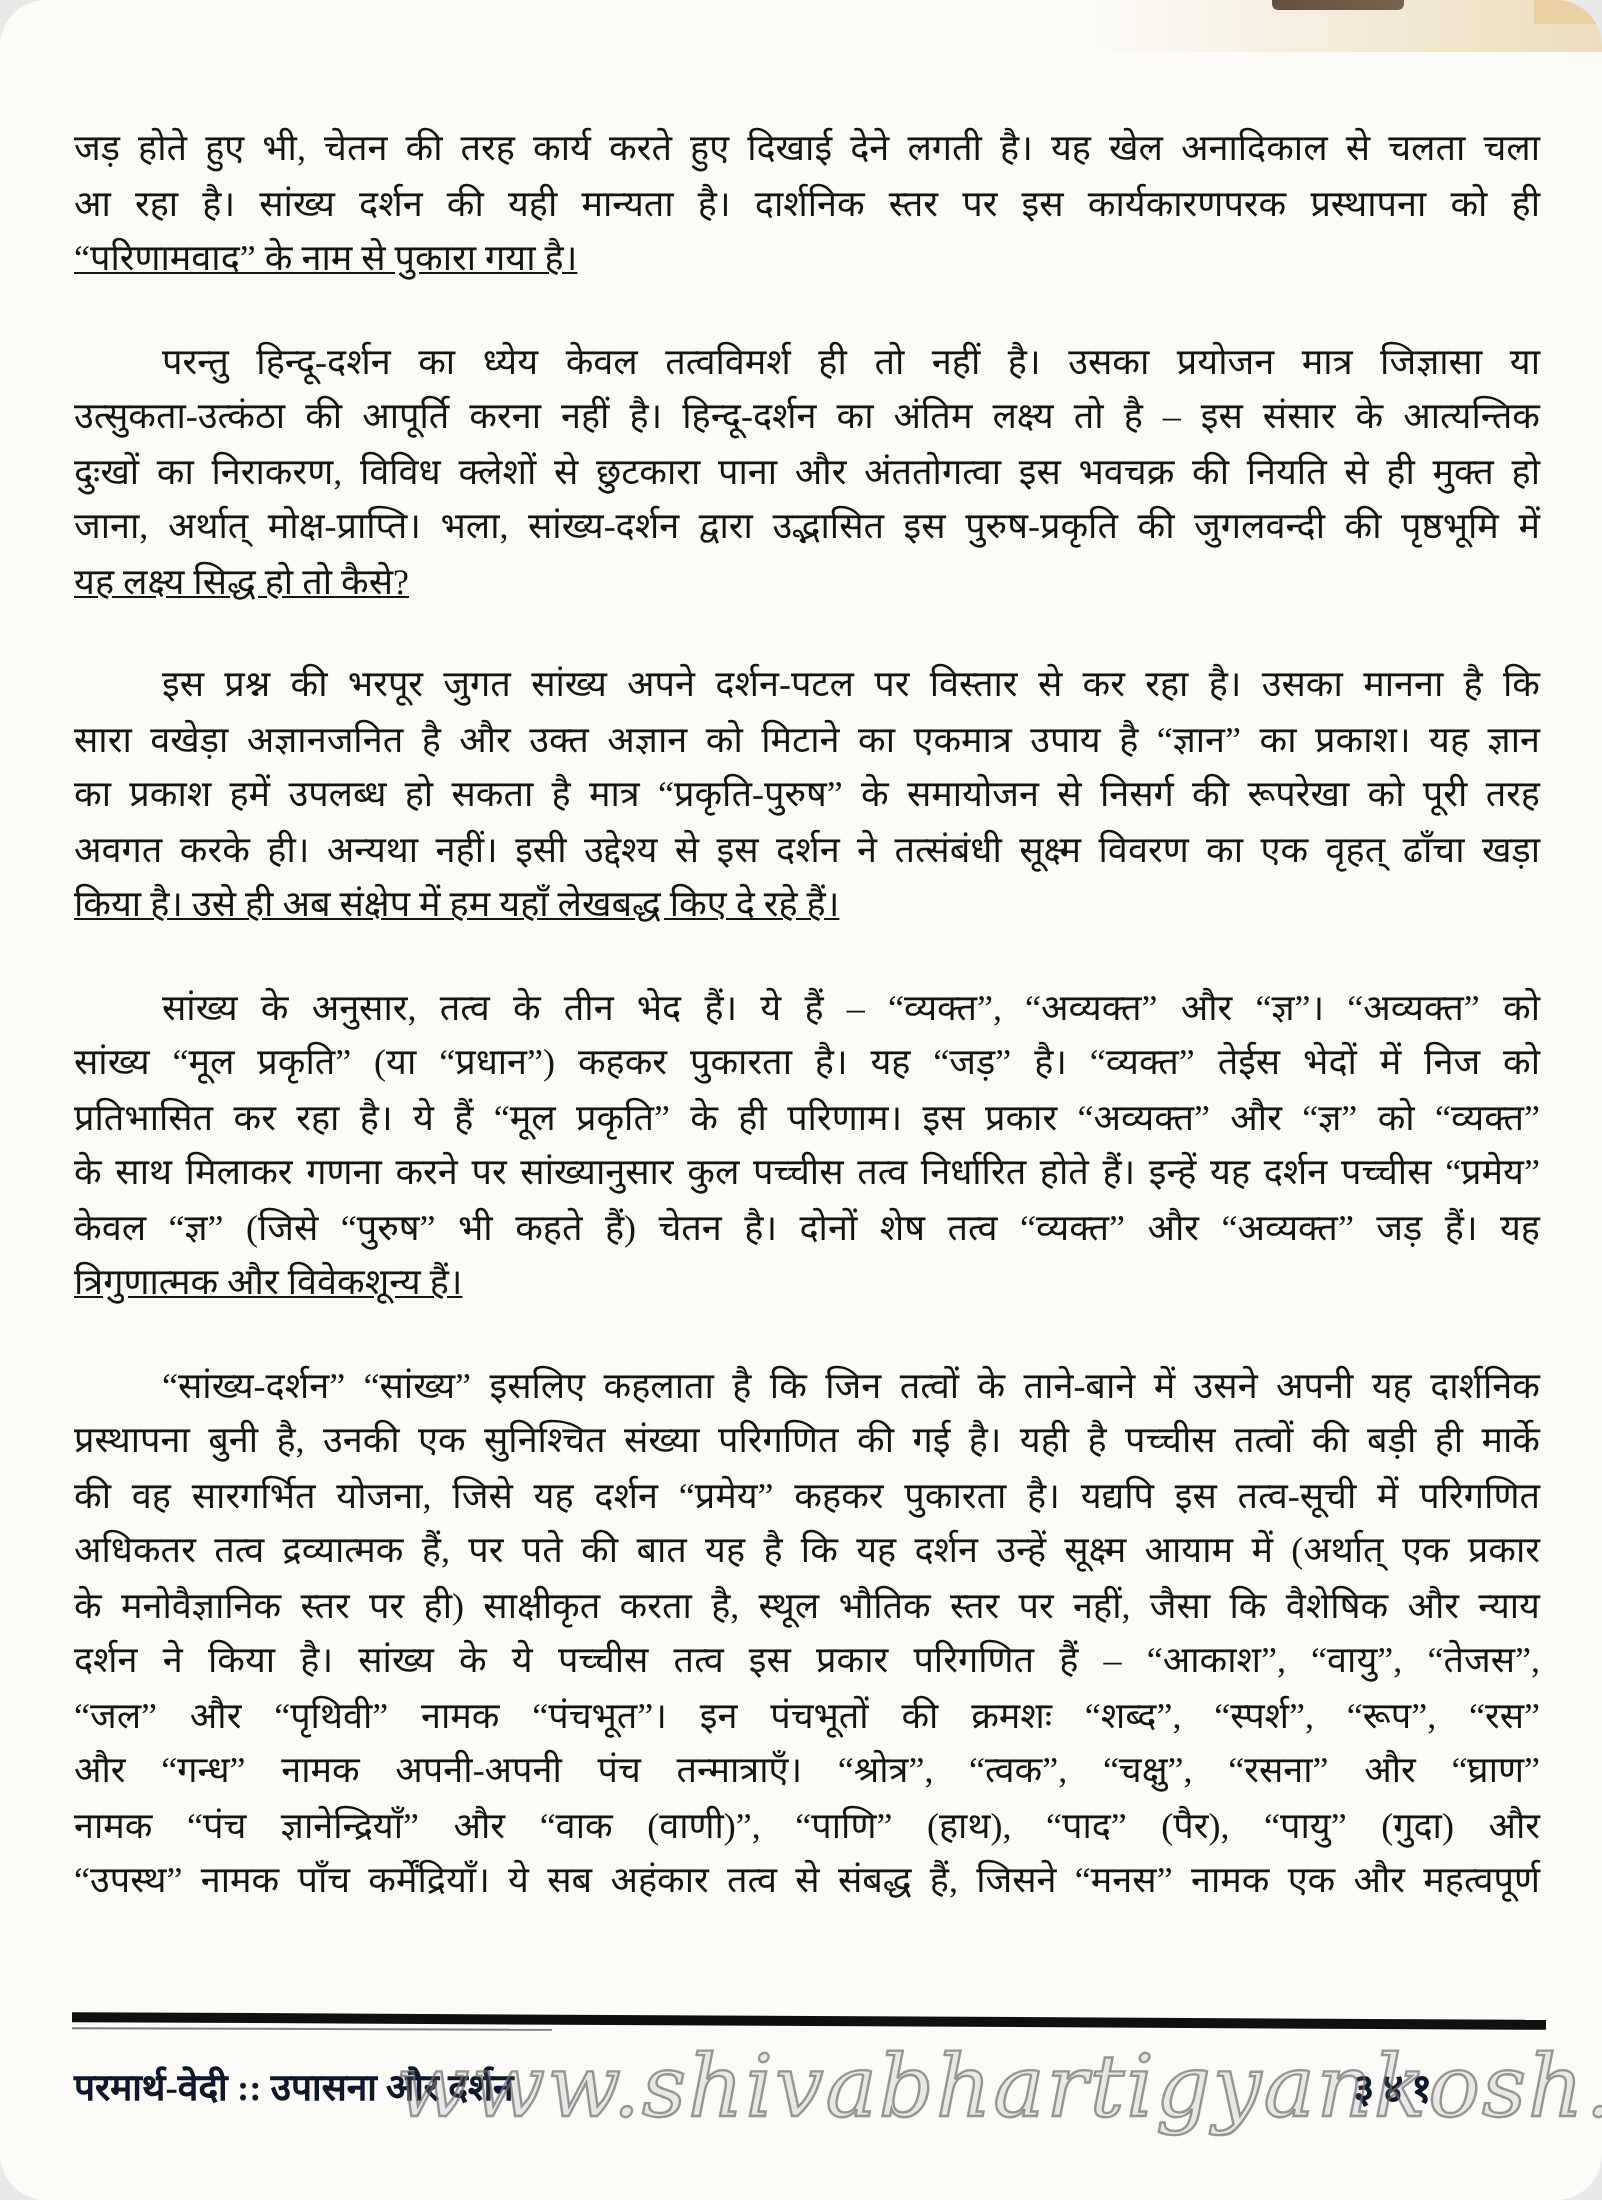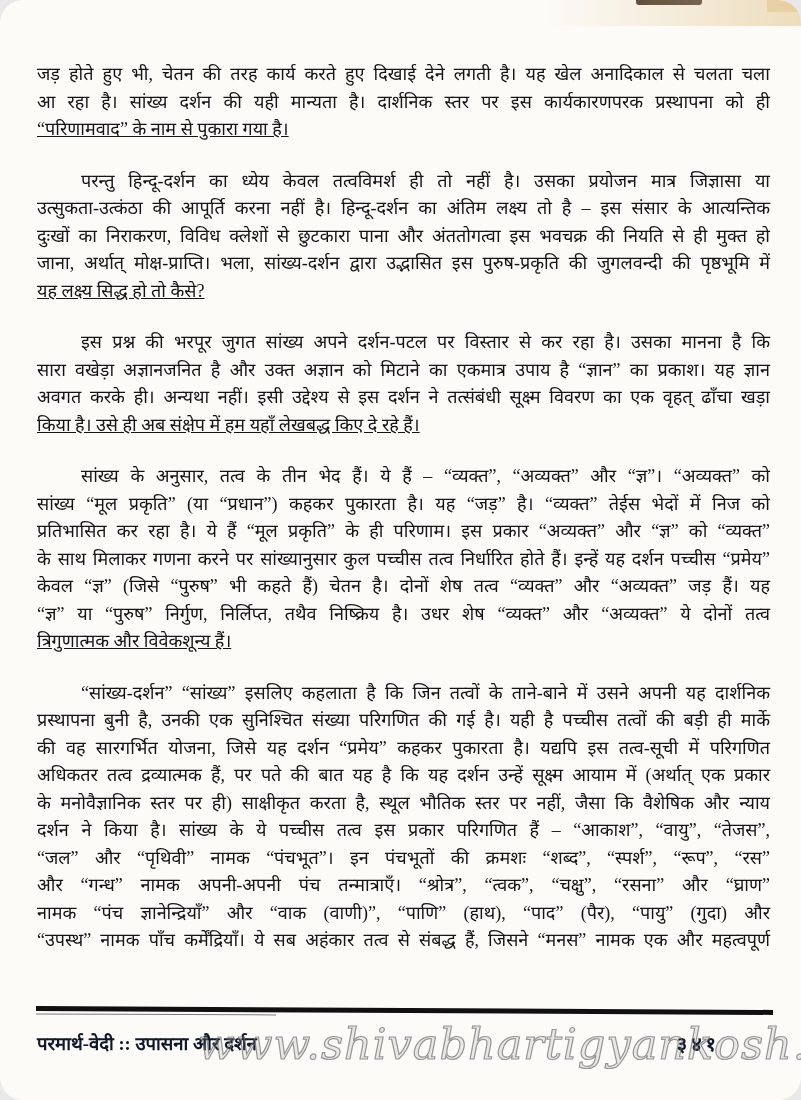--- a/index.html
+++ b/index.html
@@ -98,31 +98,31 @@
       <div class="tline indent">परन्तु हिन्दू-दर्शन का ध्येय केवल तत्वविमर्श ही तो नहीं है। उसका प्रयोजन मात्र जिज्ञासा या</div>
       <div class="tline">उत्सुकता-उत्कंठा की आपूर्ति करना नहीं है। हिन्दू-दर्शन का अंतिम लक्ष्य तो है – इस संसार के आत्यन्तिक</div>
       <div class="tline">दुःखों का निराकरण, विविध क्लेशों से छुटकारा पाना और अंततोगत्वा इस भवचक्र की नियति से ही मुक्त हो</div>
       <div class="tline">जाना, अर्थात् मोक्ष-प्राप्ति। भला, सांख्य-दर्शन द्वारा उद्भासित इस पुरुष-प्रकृति की जुगलवन्दी की पृष्ठभूमि में</div>
       <div class="tline endline">यह लक्ष्य सिद्ध हो तो कैसे?</div>
     </div>
 
     <div class="para">
       <div class="tline indent">इस प्रश्न की भरपूर जुगत सांख्य अपने दर्शन-पटल पर विस्तार से कर रहा है। उसका मानना है कि</div>
       <div class="tline">सारा वखेड़ा अज्ञानजनित है और उक्त अज्ञान को मिटाने का एकमात्र उपाय है “ज्ञान” का प्रकाश। यह ज्ञान</div>
+      <div class="tline">का प्रकाश हमें उपलब्ध हो सकता है मात्र “प्रकृति-पुरुष” के समायोजन से निसर्ग की रूपरेखा को पूरी तरह</div>
       <div class="tline">अवगत करके ही। अन्यथा नहीं। इसी उद्देश्य से इस दर्शन ने तत्संबंधी सूक्ष्म विवरण का एक वृहत् ढाँचा खड़ा</div>
       <div class="tline endline">किया है। उसे ही अब संक्षेप में हम यहाँ लेखबद्ध किए दे रहे हैं।</div>
     </div>
 
     <div class="para">
       <div class="tline indent">सांख्य के अनुसार, तत्व के तीन भेद हैं। ये हैं – “व्यक्त”, “अव्यक्त” और “ज्ञ”। “अव्यक्त” को</div>
       <div class="tline">सांख्य “मूल प्रकृति” (या “प्रधान”) कहकर पुकारता है। यह “जड़” है। “व्यक्त” तेईस भेदों में निज को</div>
       <div class="tline">प्रतिभासित कर रहा है। ये हैं “मूल प्रकृति” के ही परिणाम। इस प्रकार “अव्यक्त” और “ज्ञ” को “व्यक्त”</div>
       <div class="tline">के साथ मिलाकर गणना करने पर सांख्यानुसार कुल पच्चीस तत्व निर्धारित होते हैं। इन्हें यह दर्शन पच्चीस “प्रमेय”</div>
       <div class="tline">केवल “ज्ञ” (जिसे “पुरुष” भी कहते हैं) चेतन है। दोनों शेष तत्व “व्यक्त” और “अव्यक्त” जड़ हैं। यह</div>
-      <div class="tline">“ज्ञ” या “पुरुष” निर्गुण, निर्लिप्त, तथैव निष्क्रिय है। उधर शेष “व्यक्त” और “अव्यक्त” ये दोनों तत्व</div>
       <div class="tline endline">त्रिगुणात्मक और विवेकशून्य हैं।</div>
     </div>
 
     <div class="para">
       <div class="tline indent">“सांख्य-दर्शन” “सांख्य” इसलिए कहलाता है कि जिन तत्वों के ताने-बाने में उसने अपनी यह दार्शनिक</div>
       <div class="tline">प्रस्थापना बुनी है, उनकी एक सुनिश्चित संख्या परिगणित की गई है। यही है पच्चीस तत्वों की बड़ी ही मार्के</div>
       <div class="tline">की वह सारगर्भित योजना, जिसे यह दर्शन “प्रमेय” कहकर पुकारता है। यद्यपि इस तत्व-सूची में परिगणित</div>
       <div class="tline">अधिकतर तत्व द्रव्यात्मक हैं, पर पते की बात यह है कि यह दर्शन उन्हें सूक्ष्म आयाम में (अर्थात् एक प्रकार</div>
       <div class="tline">के मनोवैज्ञानिक स्तर पर ही) साक्षीकृत करता है, स्थूल भौतिक स्तर पर नहीं, जैसा कि वैशेषिक और न्याय</div>
       <div class="tline">दर्शन ने किया है। सांख्य के ये पच्चीस तत्व इस प्रकार परिगणित हैं – “आकाश”, “वायु”, “तेजस”,</div>

